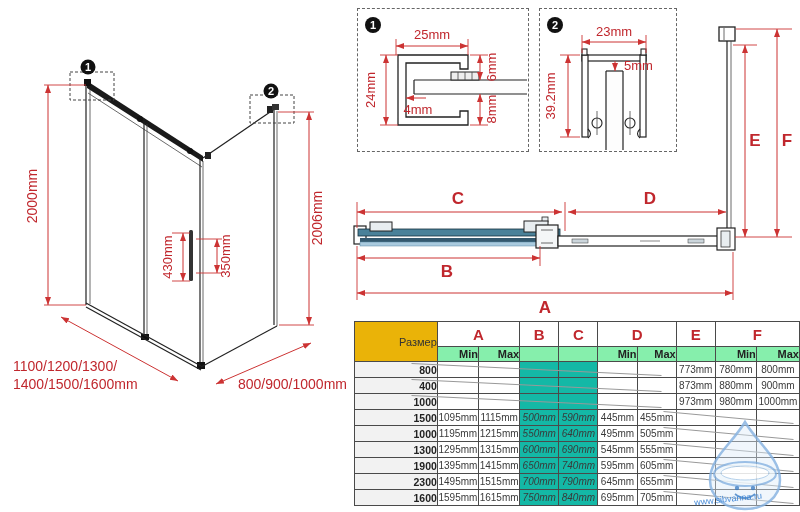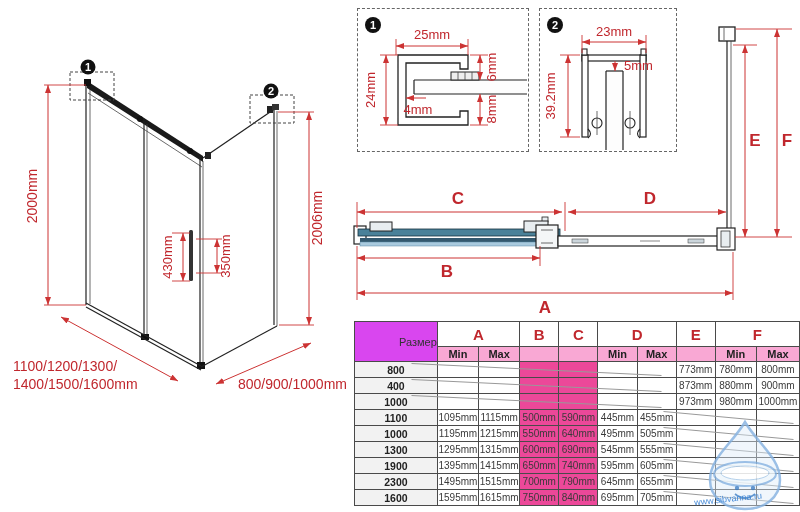--- a/index.html
+++ b/index.html
@@ -17,25 +17,25 @@
   .tick{stroke:#cc3333;stroke-width:0.9;fill:none;}
   .dimtxt{fill:#c0272d;font-size:14px;}
   .dimtxt-s{fill:#c0272d;font-size:13px;}
   .biglbl{fill:#c0272d;font-size:17px;font-weight:bold;}
   .badge-n{fill:#fff;font-size:11px;font-weight:bold;text-anchor:middle;}
   
   #size-table{position:absolute;left:354px;top:321px;border-collapse:collapse;table-layout:fixed;}
   #size-table td,#size-table th{border:1px solid #4a4a4a;text-align:center;vertical-align:middle;
      padding:0;overflow:hidden;white-space:nowrap;}
   #size-table .letter{height:24px;font-size:15px;color:#c0272d;font-weight:bold;background:#fff;}
-  #size-table .size-h{font-size:11px;color:#333;font-weight:normal;background:#d946ef;padding-left:44px;}
-  #size-table .mm{height:14px;font-size:11px;color:#222;font-weight:bold;background:#f9a8d4;}
+  #size-table .size-h{font-size:11px;color:#333;font-weight:normal;background:#eab308;padding-left:44px;}
+  #size-table .mm{height:14px;font-size:11px;color:#222;font-weight:bold;background:#86efac;text-align:right;}
   #size-table td{height:15px;font-size:10px;color:#3a3a3a;background:#fff;}
-  #size-table td.col-size{font-weight:bold;font-size:10.5px;color:#222;background:#f2f2f2;}
-  #size-table td.col-shade{background:#ec4899;}
+  #size-table td.col-size{font-weight:bold;font-size:10.5px;color:#222;background:#f2f2f2;text-align:right;}
+  #size-table td.col-shade{background:#14b8a6;font-style:italic;}
   
   #wm-brand{position:absolute;left:647px;top:428px;font-size:20px;font-weight:bold;
      color:#2e78cf;letter-spacing:2px;opacity:0.9;z-index:7;}
   #wm-url{position:absolute;left:694px;top:494px;font-size:9px;color:#3f86d6;
      transform:rotate(-6deg);opacity:0.95;z-index:7;}
   #wm-drop{position:absolute;left:690px;top:418px;opacity:0.85;z-index:6;}
   #crossout-overlay{position:absolute;left:0;top:0;z-index:5;pointer-events:none;}
 </style>
 </head>
 <body>
@@ -358,21 +358,21 @@
           <td></td>
           <td class="col-shade"></td>
           <td class="col-shade"></td>
           <td></td>
           <td></td>
           <td>973mm</td>
           <td>980mm</td>
           <td>1000mm</td>
         </tr>
         <tr>
-          <td class="col-size">1100</td>
+          <td class="col-size">1500</td>
           <td>1095mm</td>
           <td>1115mm</td>
           <td class="col-shade">500mm</td>
           <td class="col-shade">590mm</td>
           <td>445mm</td>
           <td>455mm</td>
           <td></td>
           <td></td>
           <td></td>
         </tr>

